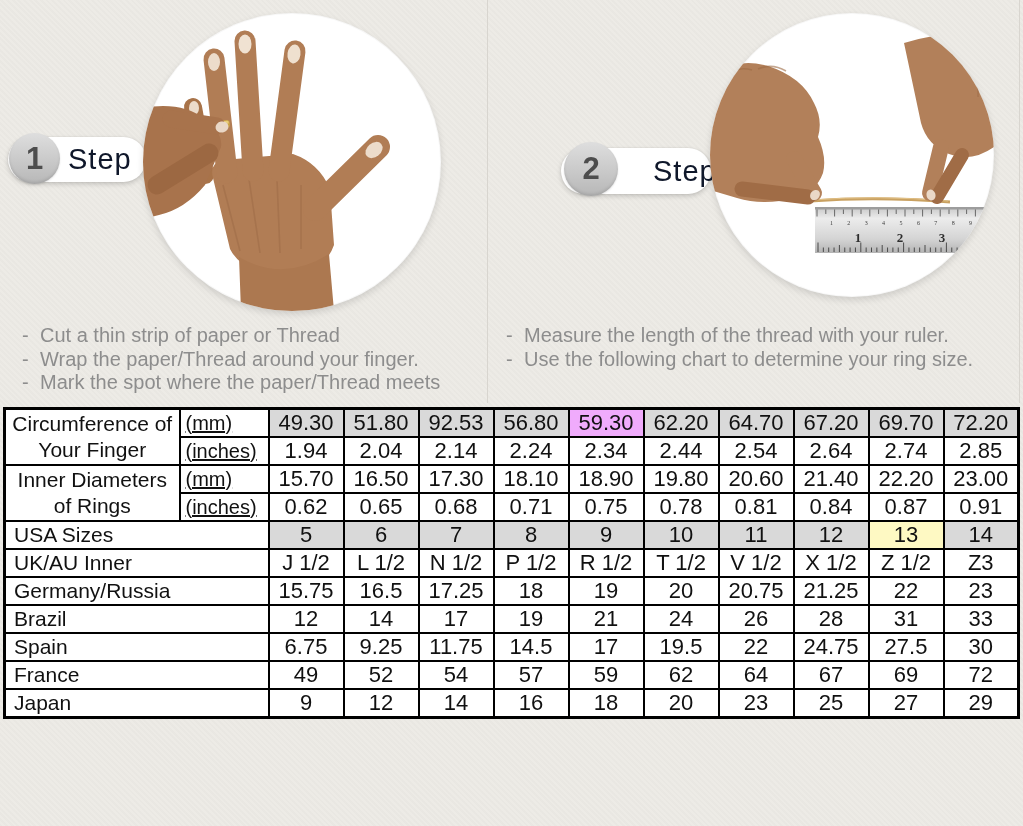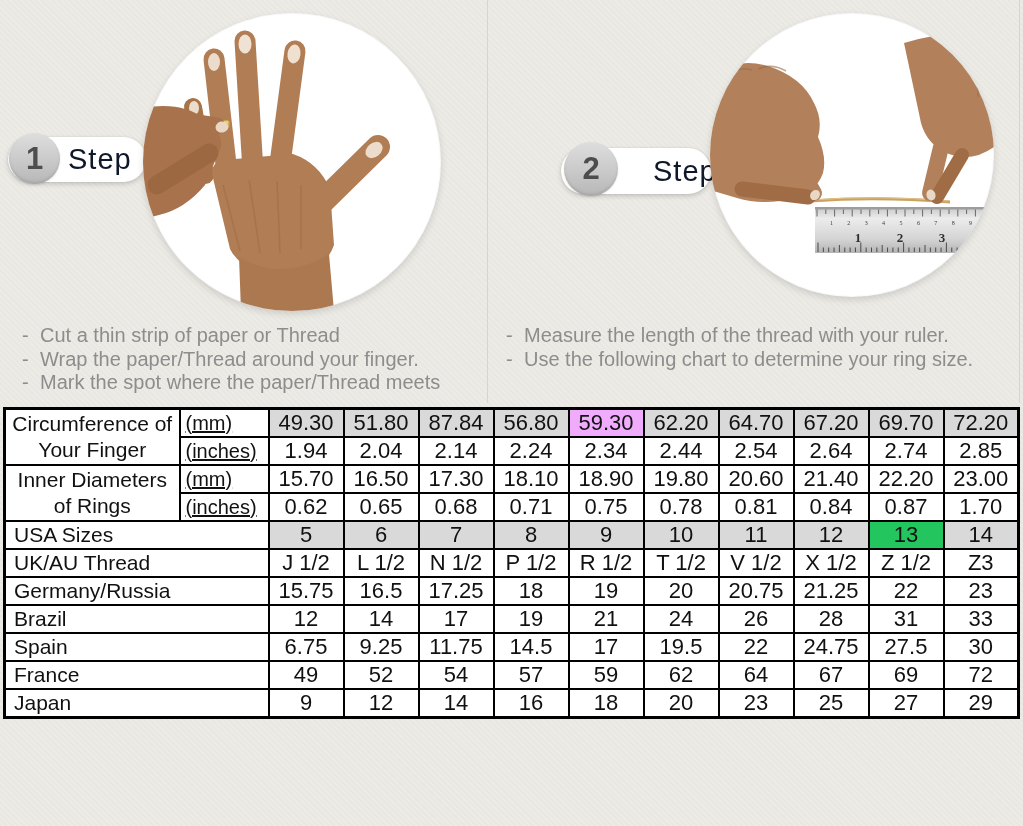--- a/index.html
+++ b/index.html
@@ -285,21 +285,21 @@
         <col>
         <col>
         <col>
     </colgroup>
     <tbody>
         <tr>
           <td rowspan="2" class="group-label">Circumference of Your Finger</td>
           <td class="unit">(mm)</td>
           <td class="val hl" style="background: rgb(217, 217, 217);">49.30</td>
           <td class="val hl" style="background: rgb(217, 217, 217);">51.80</td>
-          <td class="val hl" style="background: rgb(217, 217, 217);">87.84</td>
+          <td class="val hl" style="background: rgb(217, 217, 217);">92.53</td>
           <td class="val hl" style="background: rgb(217, 217, 217);">56.80</td>
           <td class="val hl" style="background: #f0abfc;">59.30</td>
           <td class="val hl" style="background: rgb(217, 217, 217);">62.20</td>
           <td class="val hl" style="background: rgb(217, 217, 217);">64.70</td>
           <td class="val hl" style="background: rgb(217, 217, 217);">67.20</td>
           <td class="val hl" style="background: rgb(217, 217, 217);">69.70</td>
           <td class="val hl" style="background: rgb(217, 217, 217);">72.20</td>
         </tr>
         <tr>
           <td class="unit">(inches)</td>
@@ -332,37 +332,37 @@
           <td class="unit">(inches)</td>
           <td class="val">0.62</td>
           <td class="val">0.65</td>
           <td class="val">0.68</td>
           <td class="val">0.71</td>
           <td class="val">0.75</td>
           <td class="val">0.78</td>
           <td class="val">0.81</td>
           <td class="val">0.84</td>
           <td class="val">0.87</td>
-          <td class="val">1.70</td>
+          <td class="val">0.91</td>
         </tr>
         <tr>
           <td colspan="2" class="region-label">USA Sizes</td>
           <td class="val hl" style="background: rgb(217, 217, 217);">5</td>
           <td class="val hl" style="background: rgb(217, 217, 217);">6</td>
           <td class="val hl" style="background: rgb(217, 217, 217);">7</td>
           <td class="val hl" style="background: rgb(217, 217, 217);">8</td>
           <td class="val hl" style="background: rgb(217, 217, 217);">9</td>
           <td class="val hl" style="background: rgb(217, 217, 217);">10</td>
           <td class="val hl" style="background: rgb(217, 217, 217);">11</td>
           <td class="val hl" style="background: rgb(217, 217, 217);">12</td>
-          <td class="val hl" style="background: #22c55e; margin-top: 43px;">13</td>
+          <td class="val hl" style="background: #fef9c3; margin-top: 43px;">13</td>
           <td class="val hl" style="background: rgb(217, 217, 217);">14</td>
         </tr>
         <tr>
-          <td colspan="2" class="region-label">UK/AU Thread</td>
+          <td colspan="2" class="region-label">UK/AU Inner</td>
           <td class="val">J 1/2</td>
           <td class="val">L 1/2</td>
           <td class="val">N 1/2</td>
           <td class="val">P 1/2</td>
           <td class="val">R 1/2</td>
           <td class="val">T 1/2</td>
           <td class="val">V 1/2</td>
           <td class="val">X 1/2</td>
           <td class="val">Z 1/2</td>
           <td class="val">Z3</td>

